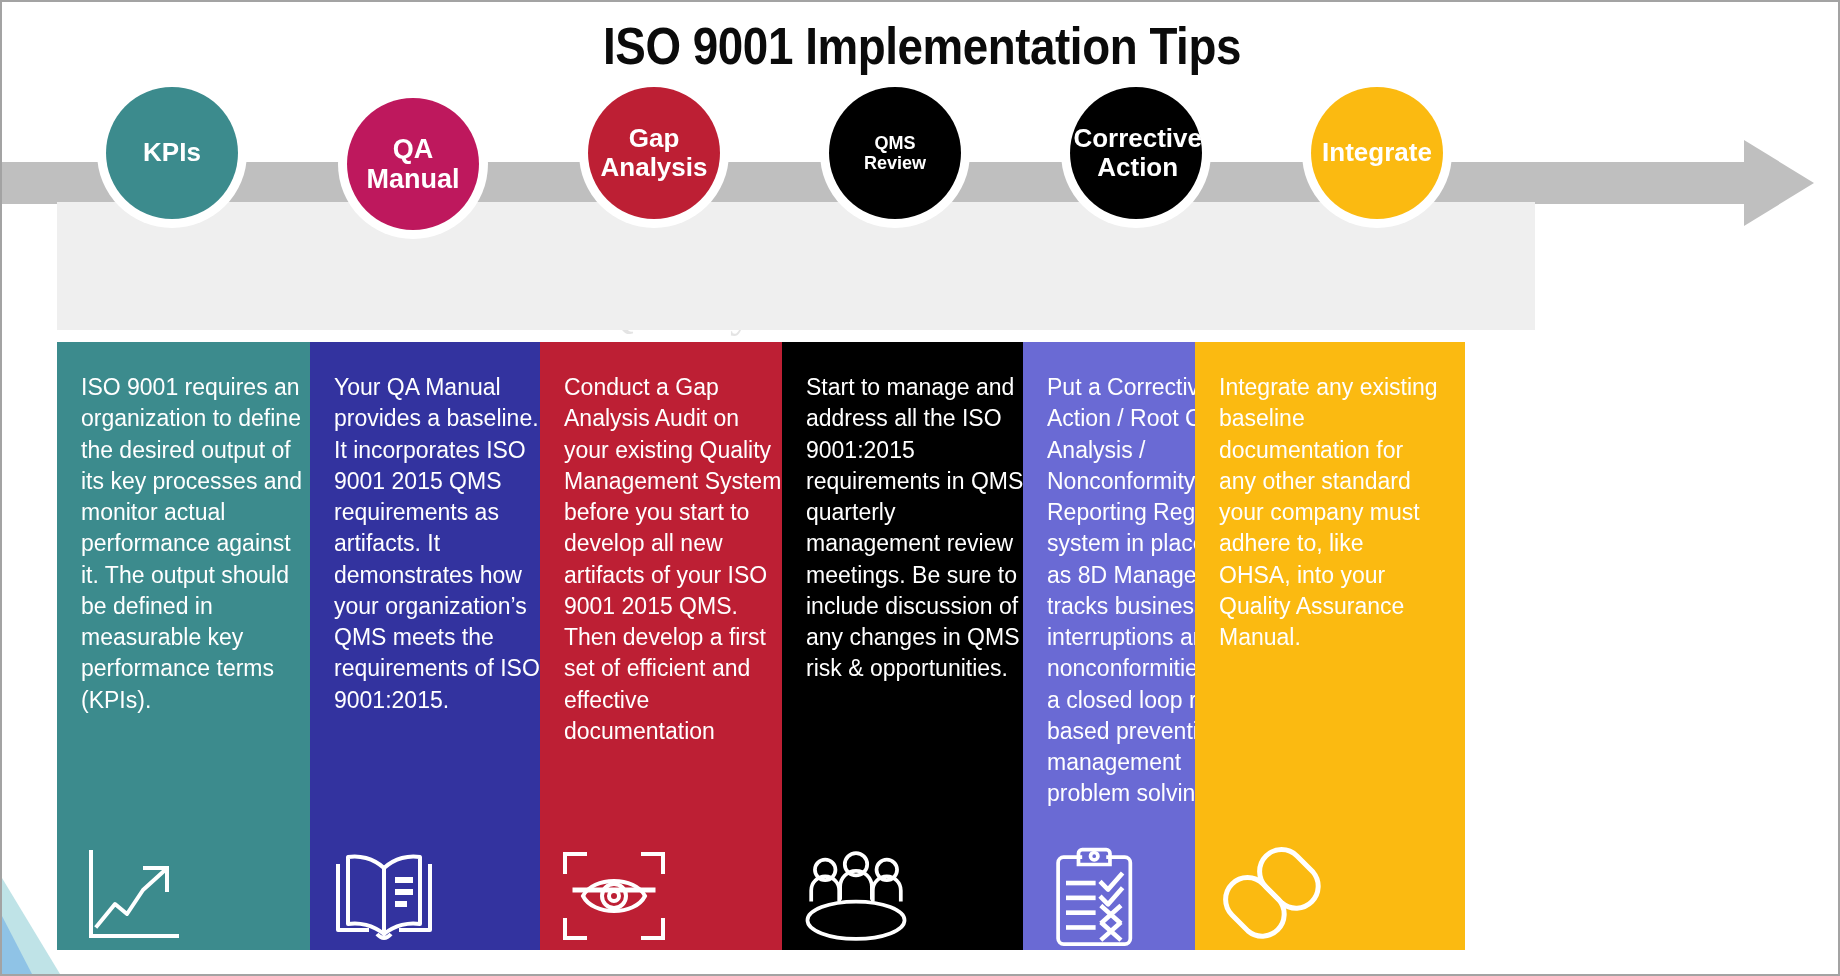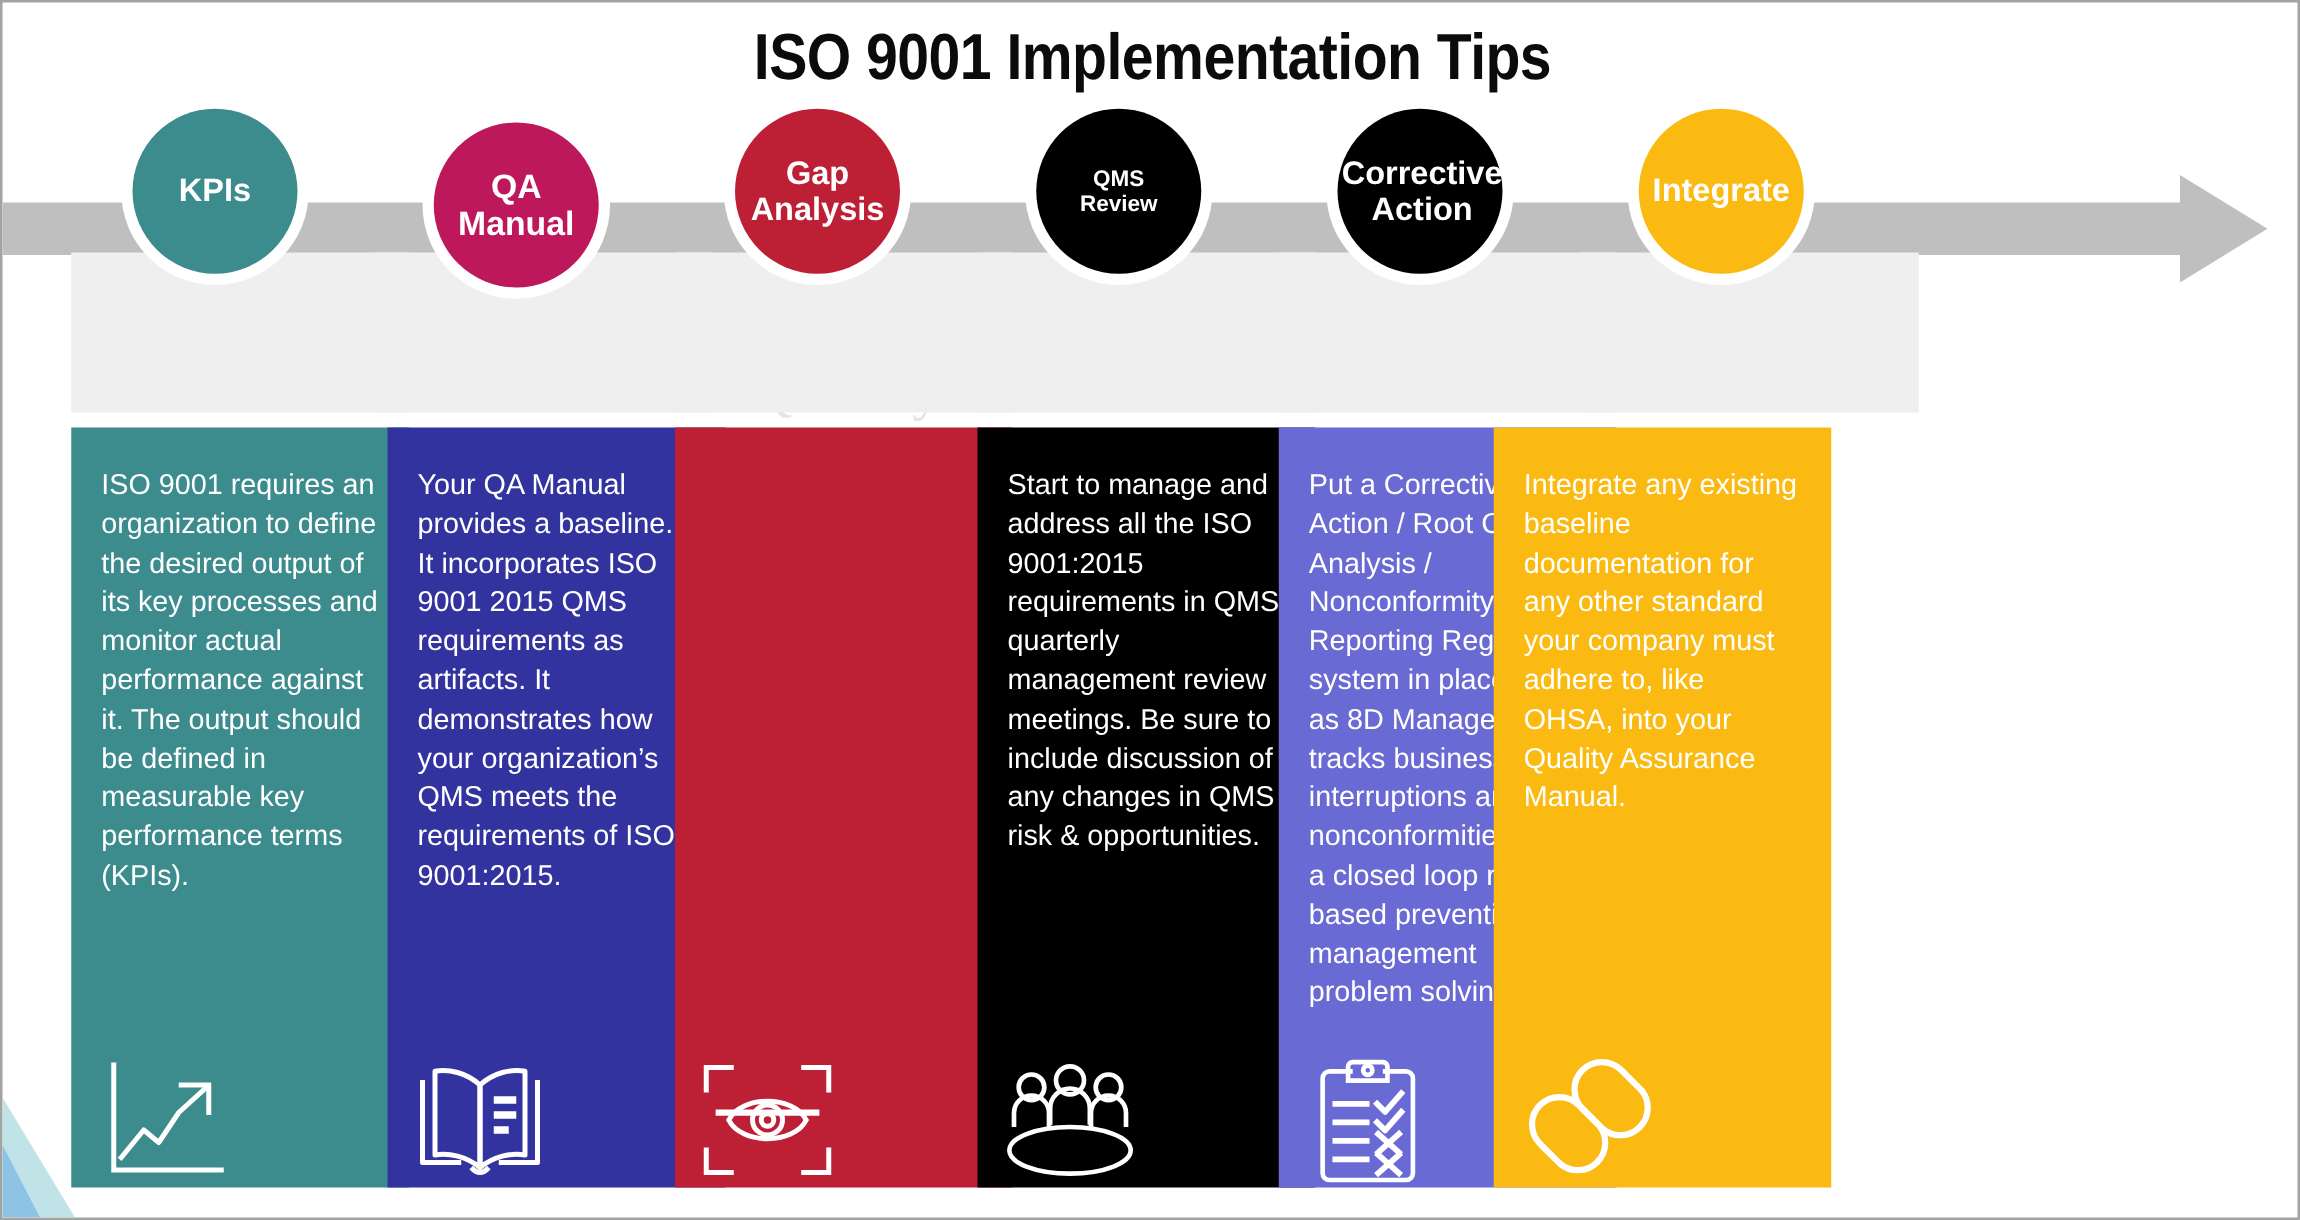--- a/index.html
+++ b/index.html
@@ -208,20 +208,21 @@
             <path d="M55 22 C44 12 30 9 19 11 L19 78 C30 76 44 79 55 88 Z"></path>
             <path d="M55 22 C66 12 80 9 91 11 L91 78 C80 76 66 79 55 88 Z"></path>
             <line x1="66" y1="34" x2="84" y2="34" stroke-width="6"></line>
             <line x1="66" y1="46" x2="84" y2="46" stroke-width="6"></line>
             <line x1="66" y1="58" x2="78" y2="58" stroke-width="6"></line>
             <path d="M48 88 q7 8 14 0"></path>
           </svg>
         </div>
       </div>
       <div class="panel" style="left: 538px; background: rgb(189, 31, 52);">
+        <div class="panel-text">Conduct a Gap Analysis Audit on your existing Quality Management System before you start to develop all new artifacts of your ISO 9001 2015 QMS. Then develop a first set of efficient and effective documentation</div>
         <div class="panel-icon">
           <svg viewBox="0 0 110 100" fill="none" stroke="#ffffff" stroke-width="4" stroke-linecap="square">
             <polyline points="6,26 6,8 26,8"></polyline>
             <polyline points="84,8 104,8 104,26"></polyline>
             <polyline points="6,74 6,92 26,92"></polyline>
             <polyline points="84,92 104,92 104,74"></polyline>
             <path d="M24 50 C34 30 76 30 86 50 C76 70 34 70 24 50 Z"></path>
             <circle cx="55" cy="50" r="12"></circle>
             <circle cx="55" cy="50" r="5"></circle>
             <line x1="16" y1="44" x2="94" y2="44" stroke-width="5"></line>

